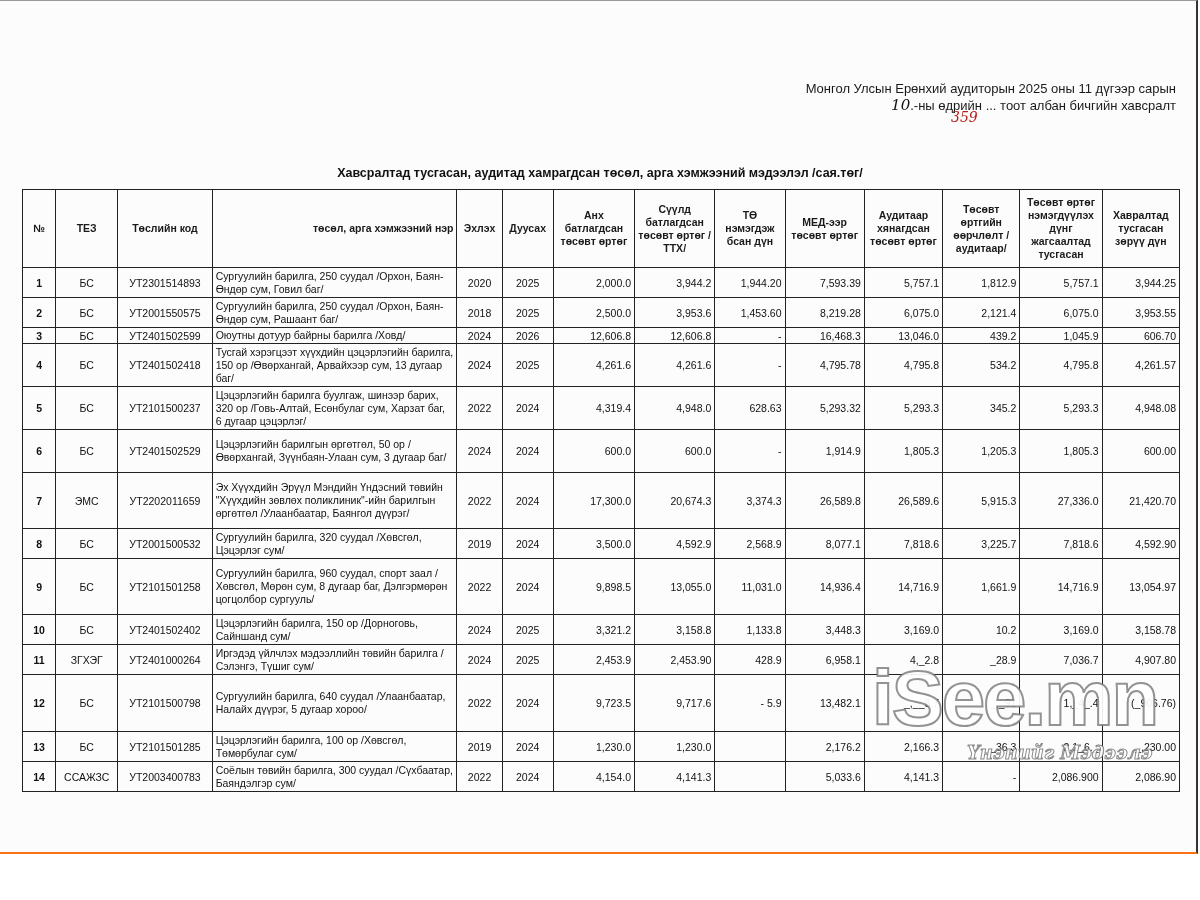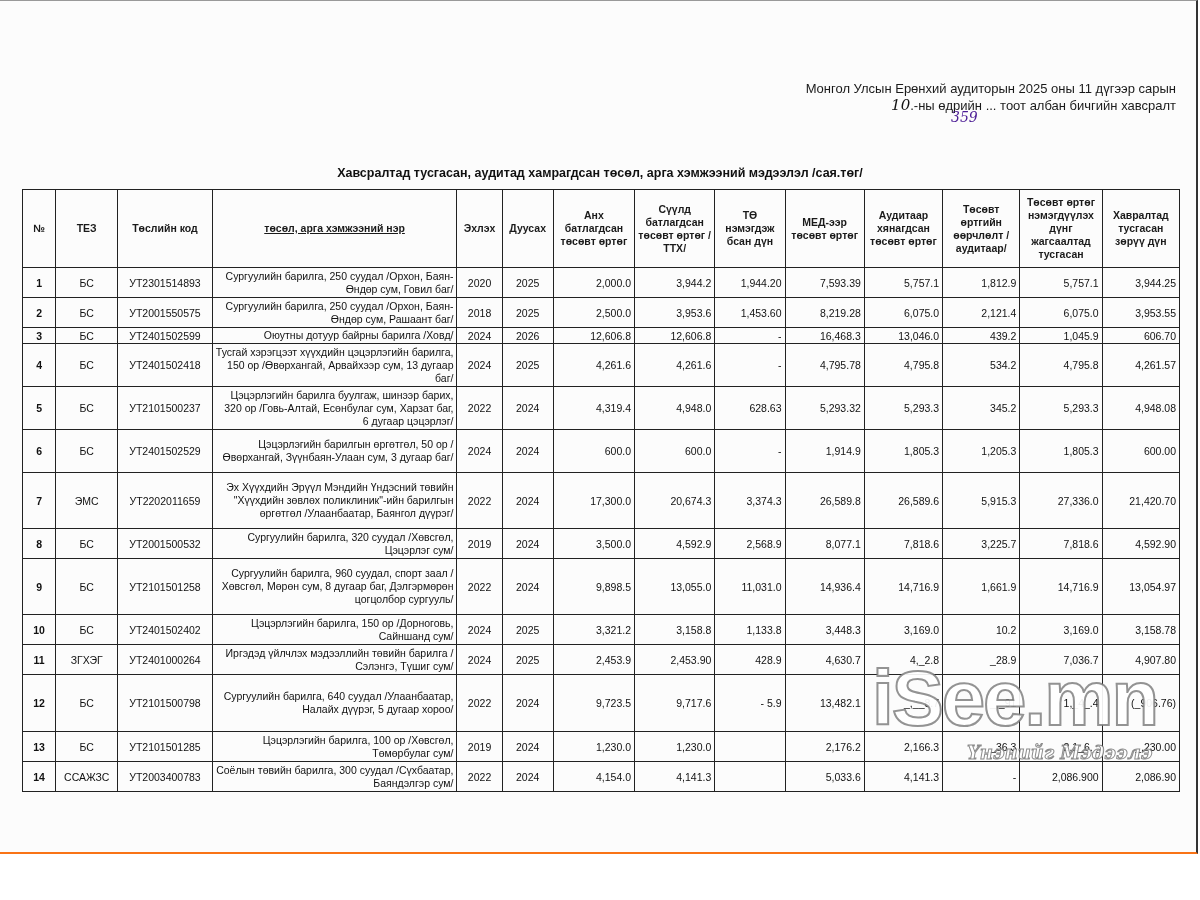--- a/index.html
+++ b/index.html
@@ -15,41 +15,41 @@
   .header-note {
     position: absolute; right: 20px; top: 79px; text-align: right;
     font-size: 13px; line-height: 17px; color: #1a1a1a;
   }
   .header-note .line2 { white-space: nowrap; }
   .hand {
     font-family: "DejaVu Serif", serif; font-style: italic; font-size: 15px; color: #111;
   }
   .hand-num {
     position: absolute; left: 951px; top: 108px;
-    font-family: "DejaVu Serif", serif; font-style: italic; font-size: 14px; color: #4c1d95;
+    font-family: "DejaVu Serif", serif; font-style: italic; font-size: 14px; color: #b91c1c;
   }
   .doc-title {
     position: absolute; left: 0; width: 1200px; top: 165px; text-align: center;
     font-size: 12.5px; font-weight: bold; color: #111;
   }
   table.audit {
     position: absolute; left: 22px; top: 188px; width: 1158px;
     border-collapse: collapse; table-layout: fixed; font-size: 10.5px;
   }
   table.audit th, table.audit td {
     border: 1px solid #222; padding: 1px 3px; vertical-align: middle;
   }
   table.audit th {
     font-weight: bold; text-align: center; font-size: 10.5px; line-height: 13px; height: 75px;
     color: #1a1a1a;
   }
-  table.audit th.name-h { text-align: center; text-decoration: underline; }
+  table.audit th.name-h { text-align: right; }
   td.c { text-align: center; }
   td.r { text-align: right; }
-  td.name { text-align: right; line-height: 13px; }
+  td.name { text-align: left; line-height: 13px; }
   td.num { text-align: center; font-weight: bold; }
   tr.total td { font-weight: bold; height: 12px; }
   .watermark {
     position: absolute; left: 872px; top: 612px; width: 300px; height: 120px; pointer-events: none;
   }
   .wm-text {
     position: absolute; left: 0; top: 0; font-size: 78px; font-weight: bold; color: rgba(255,255,255,0.92);
     -webkit-text-stroke: 2px rgba(120,120,120,0.8); letter-spacing: -2px; font-family: "Liberation Sans", sans-serif; margin-top: 40px;
   }
   .wm-sub {
@@ -273,21 +273,21 @@
         <tr style="height: 30px;">
           <td class="num">11</td>
           <td class="c">ЗГХЭГ</td>
           <td class="c">УТ2401000264</td>
           <td class="name">Иргэдэд үйлчлэх мэдээллийн төвийн барилга /Сэлэнгэ, Түшиг сум/</td>
           <td class="c">2024</td>
           <td class="c">2025</td>
           <td class="r">2,453.9</td>
           <td class="r">2,453.90</td>
           <td class="r">428.9</td>
-          <td class="r">4,630.7</td>
+          <td class="r">6,958.1</td>
           <td class="r">4,_2.8</td>
           <td class="r">_28.9</td>
           <td class="r">7,036.7</td>
           <td class="r">4,907.80</td>
         </tr>
         <tr style="height: 57px;">
           <td class="num">12</td>
           <td class="c">БС</td>
           <td class="c">УТ2101500798</td>
           <td class="name">Сургуулийн барилга, 640 суудал /Улаанбаатар, Налайх дүүрэг, 5 дугаар хороо/</td>

